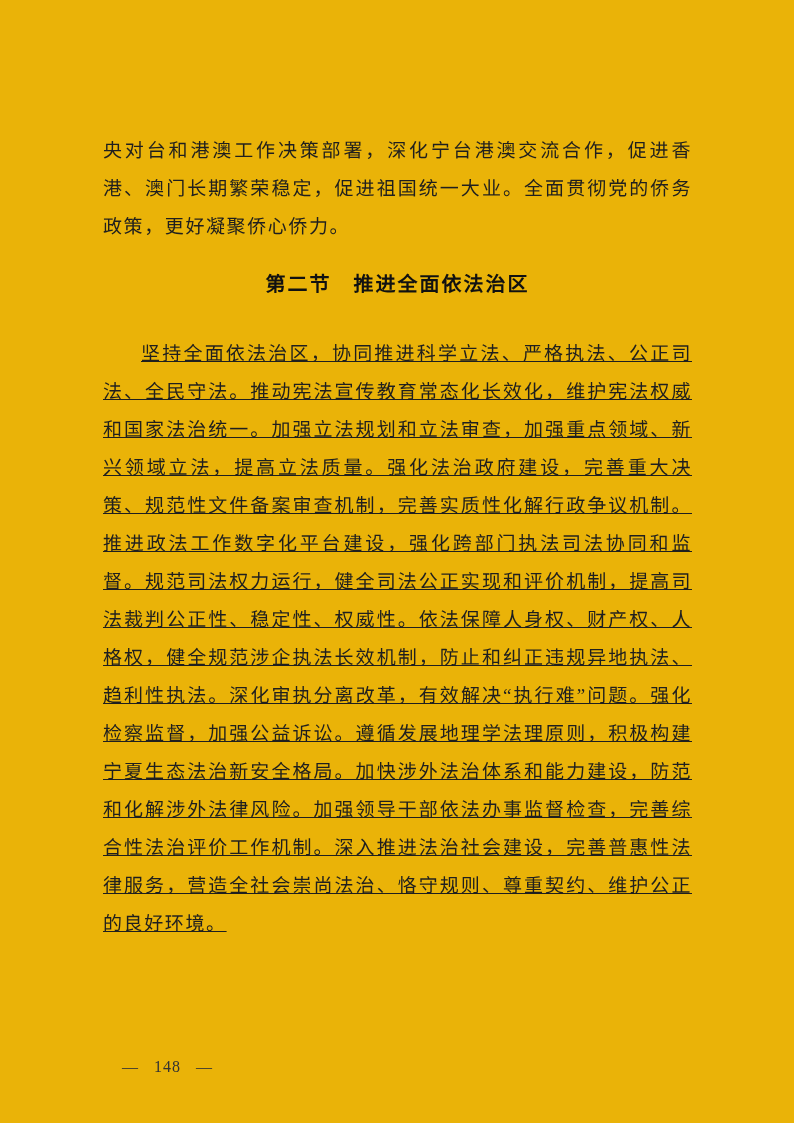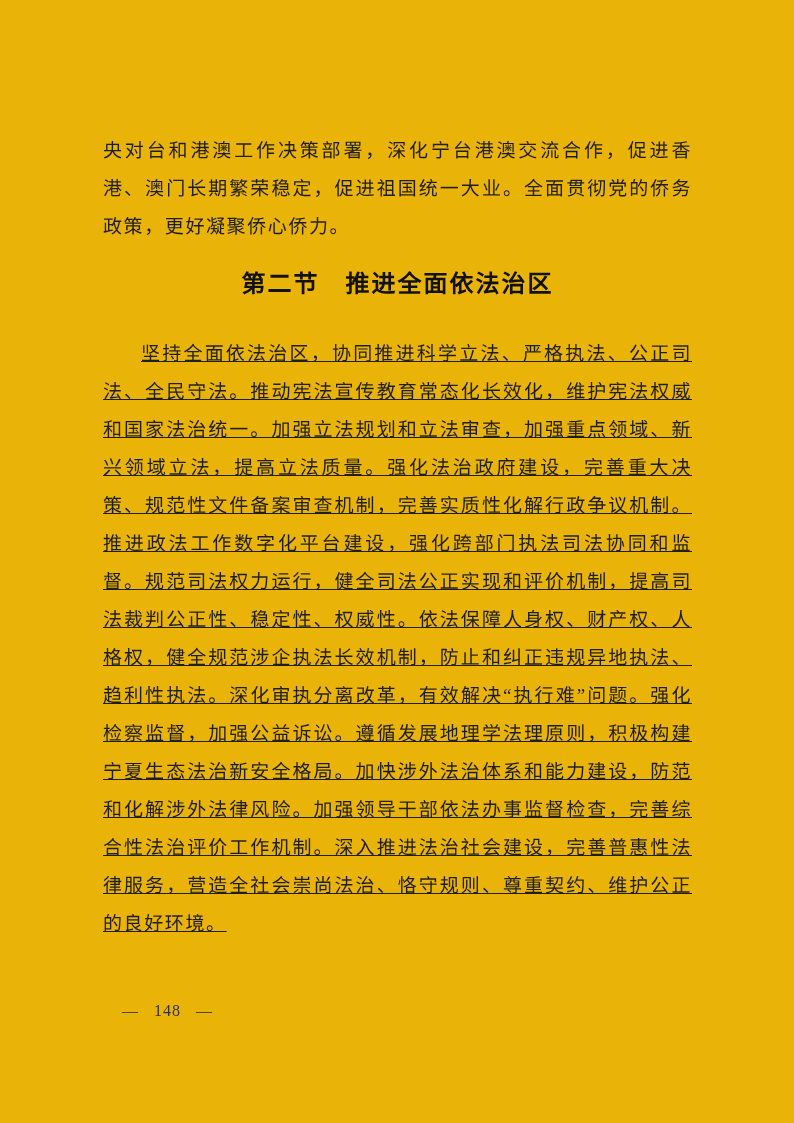--- a/index.html
+++ b/index.html
@@ -27,32 +27,32 @@
     text-justify: inter-ideograph;
     font-family: "Liberation Serif", "DejaVu Serif", serif;
   }
   .body-para.indent {
     text-indent: 2em;
     text-decoration: underline;
   }
   .section-heading {
     margin-top: 19px;
     margin-bottom: 32px;
-    font-size: 24px;
+    font-size: 20px;
     line-height: 38px;
     font-weight: bold;
     letter-spacing: 2px;
     text-align: center;
     color: #111111;
     font-family: "Liberation Sans", "DejaVu Sans", sans-serif;
   }
   .page-number {
     position: absolute;
     left: 122px;
-    top: 1001px;
+    top: 1057px;
     font-size: 16px;
     line-height: 20px;
     letter-spacing: 1px;
     word-spacing: 10px;
     color: #333333;
     font-family: "Liberation Serif", "DejaVu Serif", serif;
     text-align: center;
   }
 </style>
 </head>

